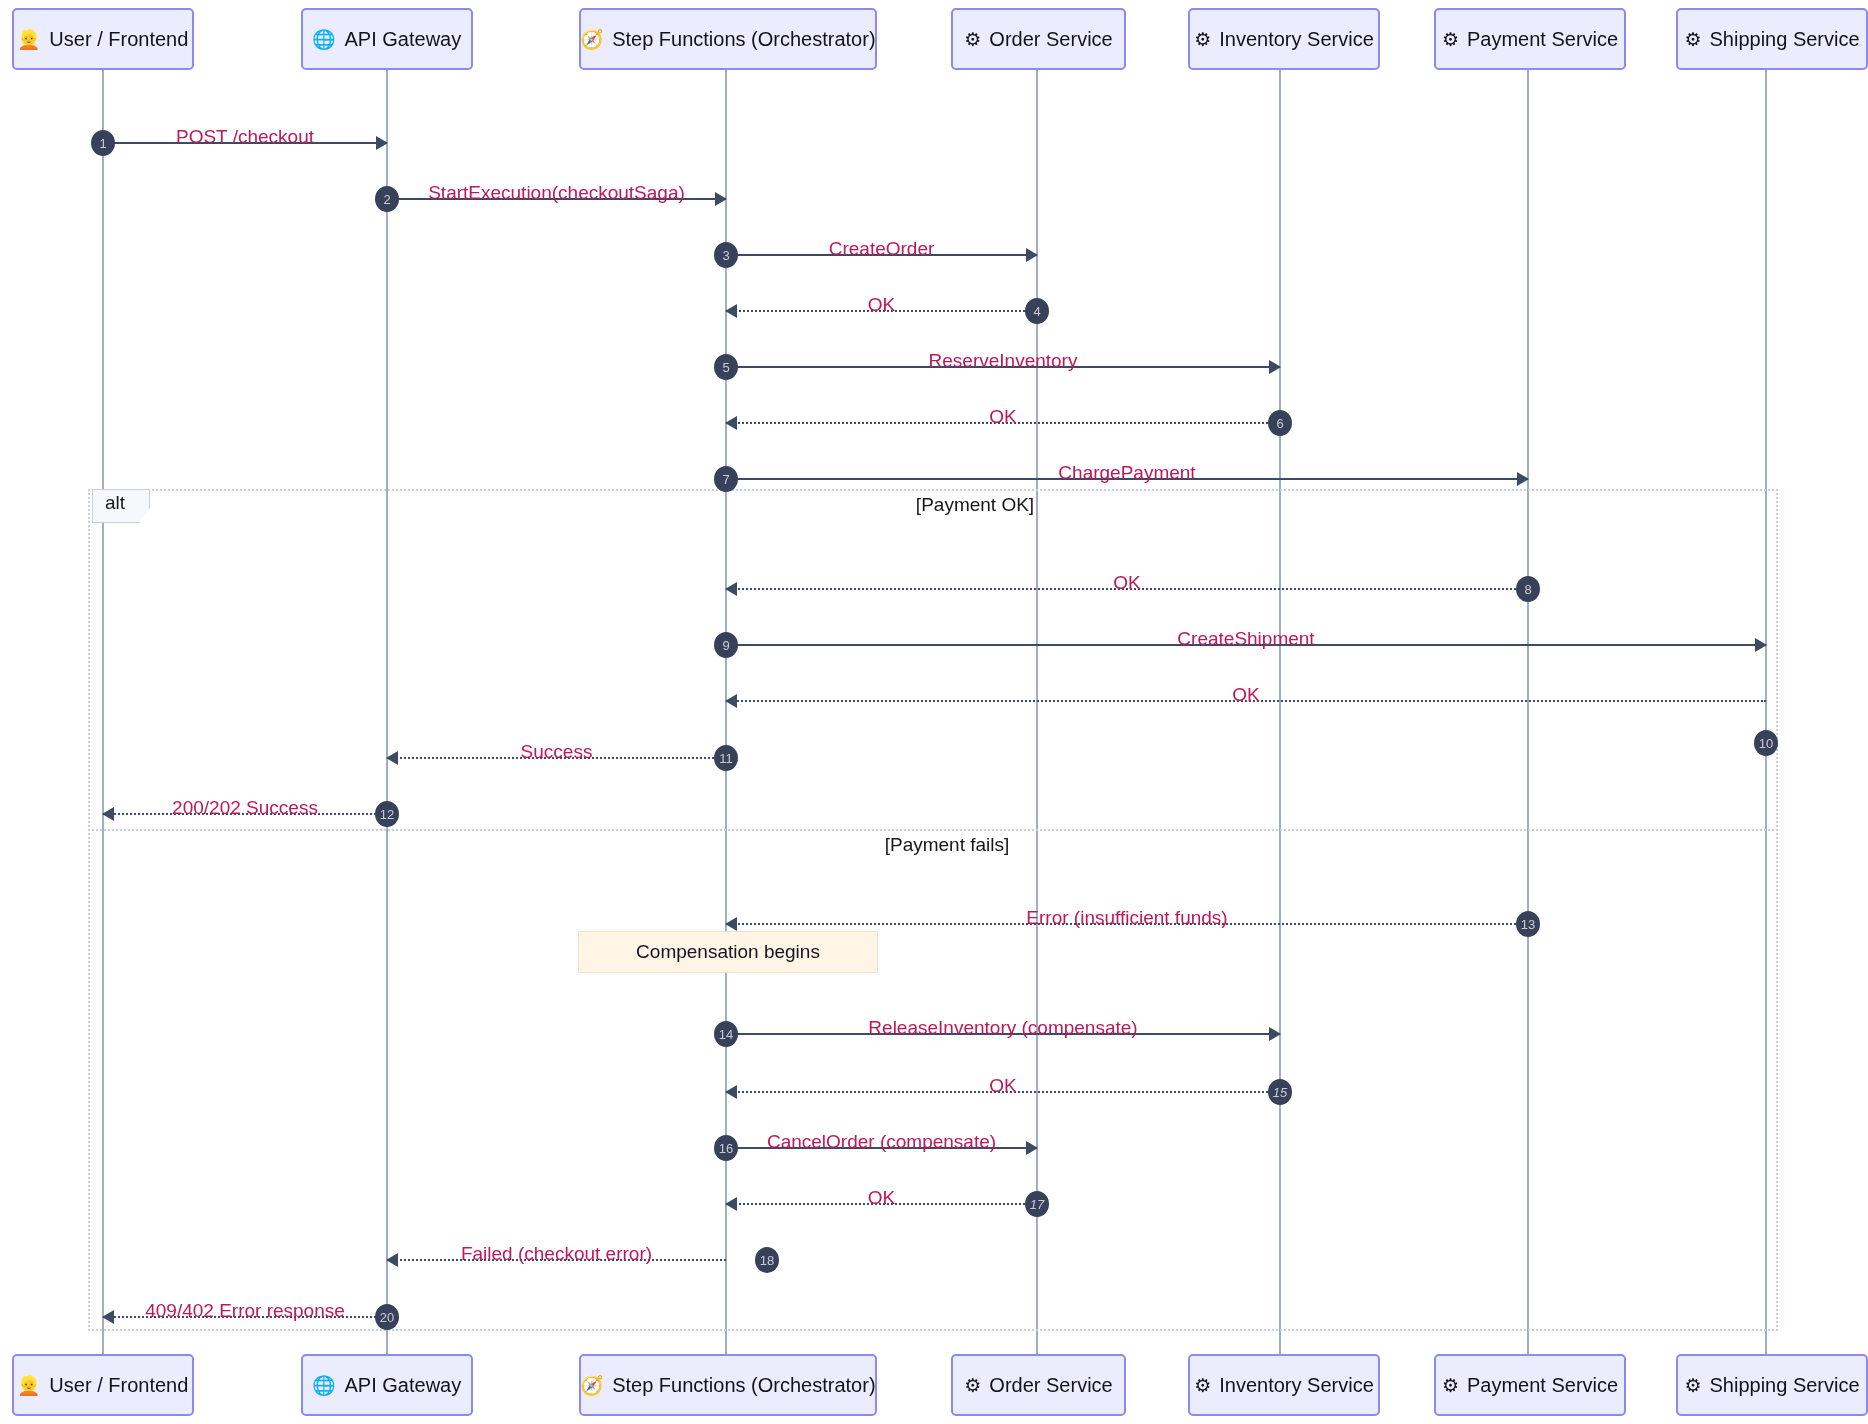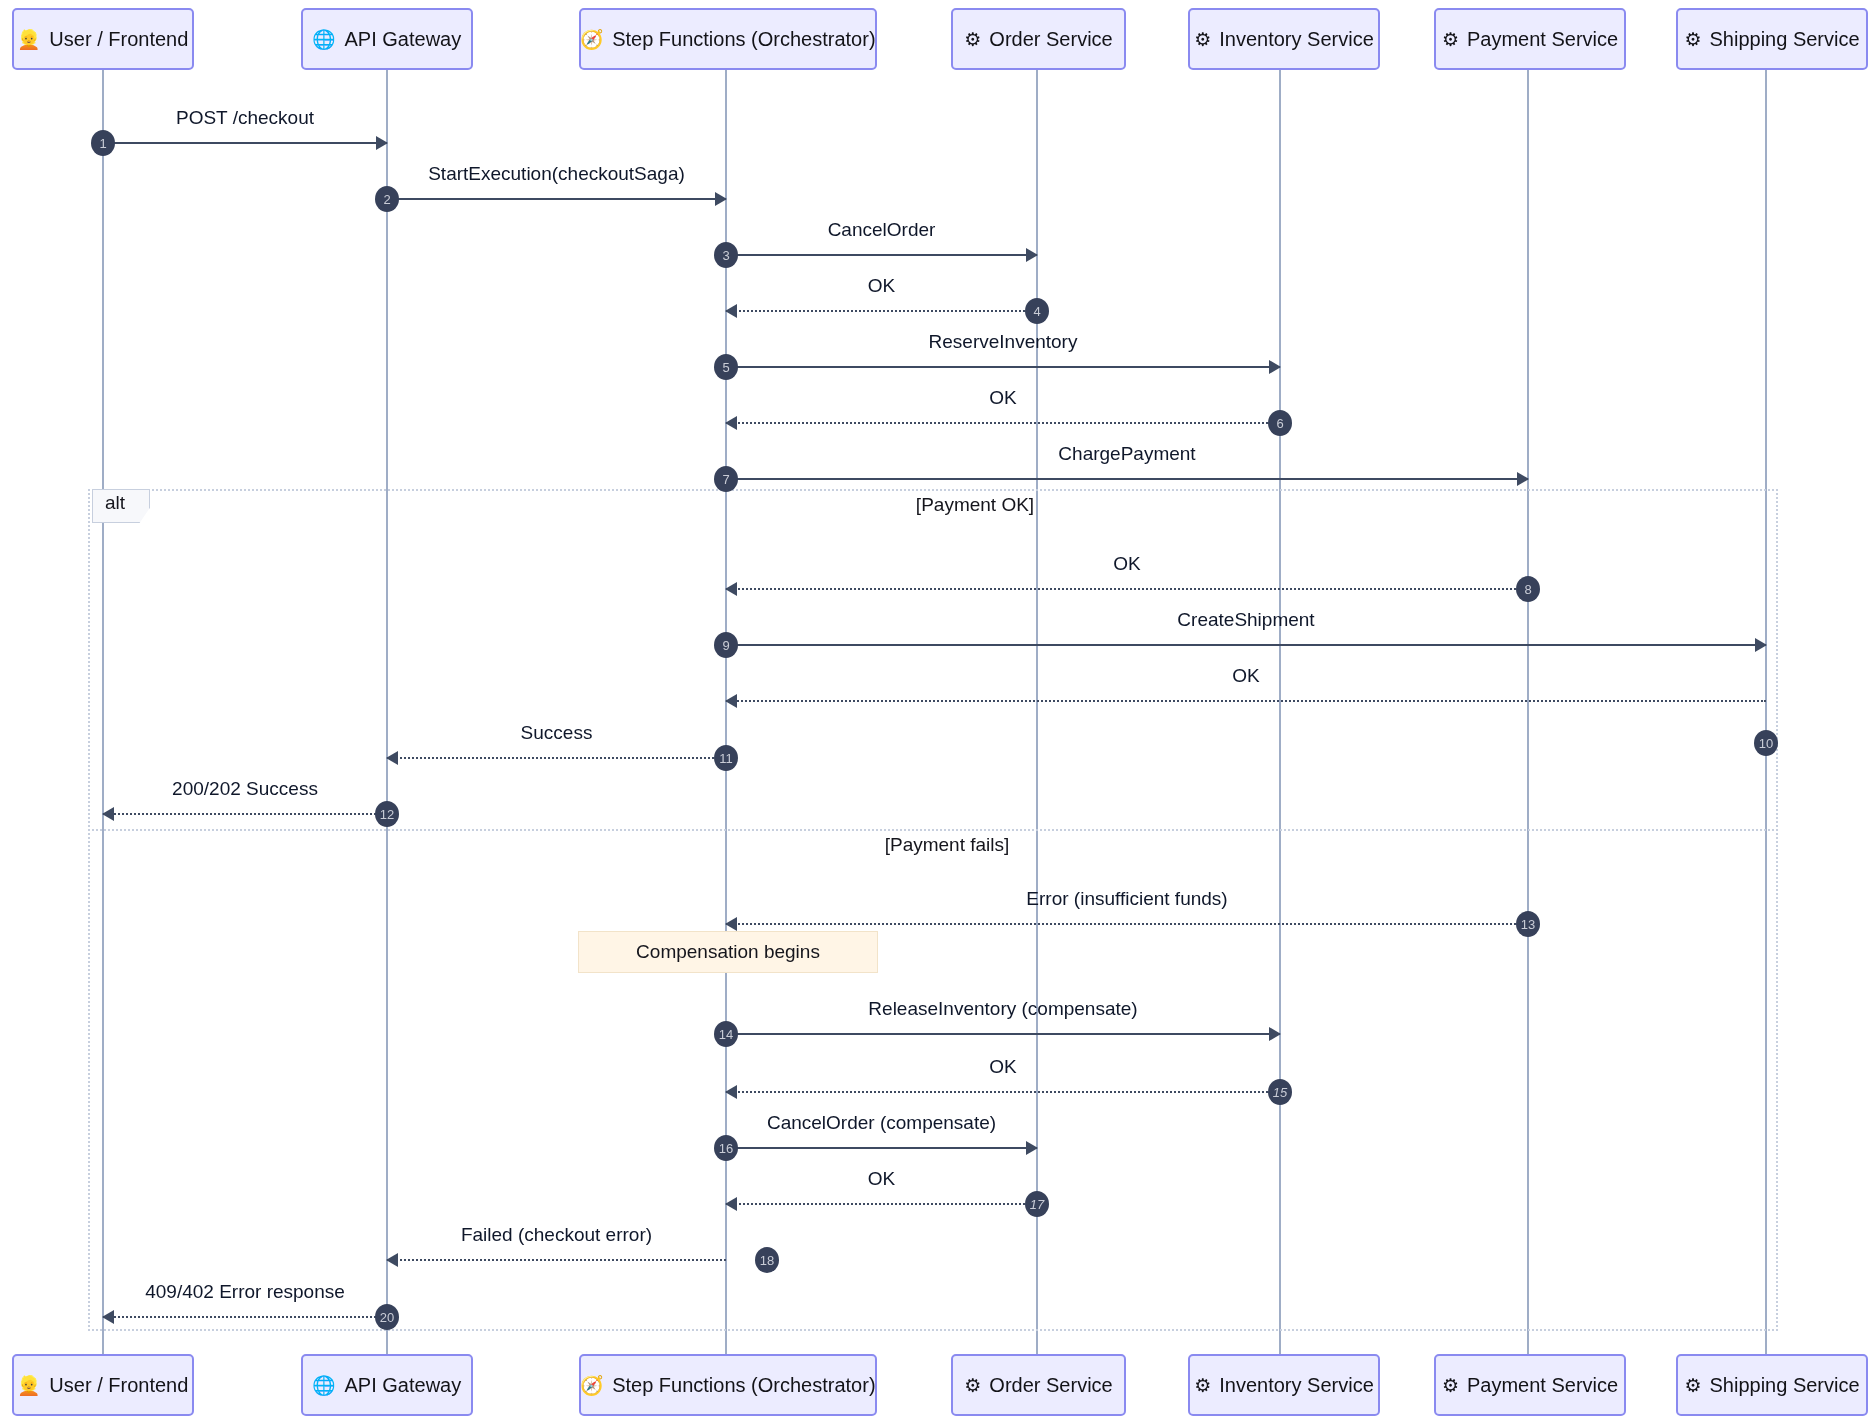--- a/index.html
+++ b/index.html
@@ -55,23 +55,24 @@
     position: absolute; top: -6px; width: 0; height: 0;
     border-top: 7px solid transparent;
     border-bottom: 7px solid transparent;
   }
   .msg.right .head { right: -1px; border-left: 12px solid #3e4a61; }
   .msg.left  .head { left: -1px;  border-right: 12px solid #3e4a61; }
 
   .msg-label {
     position: absolute;
     font-size: 19px;
-    color: #0f172a;
+    color: #be185d;
     white-space: nowrap;
     transform: translateX(-50%);
+    margin-top: 19px;
   }
 
   
   .seqnum {
     position: absolute;
     width: 24px; height: 26px;
     border-radius: 50%;
     background: #37415a;
     color: #c9ccd6;
     font-size: 13px;
@@ -182,21 +183,21 @@
       <div class="msg right" style="left: 387px; top: 198px; width: 339px;">
         <div class="line"></div>
         <div class="head"></div>
       </div>
       <div class="msg-label" style="left: 556.5px; top: 163px;">StartExecution(checkoutSaga)</div>
       <div class="seqnum" style="left: 387px; top: 199px;">2</div>
       <div class="msg right" style="left: 726px; top: 254px; width: 311px;">
         <div class="line"></div>
         <div class="head"></div>
       </div>
-      <div class="msg-label" style="left: 881.5px; top: 219px;">CancelOrder</div>
+      <div class="msg-label" style="left: 881.5px; top: 219px;">CreateOrder</div>
       <div class="seqnum" style="left: 726px; top: 255px;">3</div>
       <div class="msg dashed left" style="left: 726px; top: 310px; width: 311px;">
         <div class="line"></div>
         <div class="head"></div>
       </div>
       <div class="msg-label" style="left: 881.5px; top: 275px;">OK</div>
       <div class="seqnum" style="left: 1037px; top: 311px;">4</div>
       <div class="msg right" style="left: 726px; top: 366px; width: 554px;">
         <div class="line"></div>
         <div class="head"></div>

